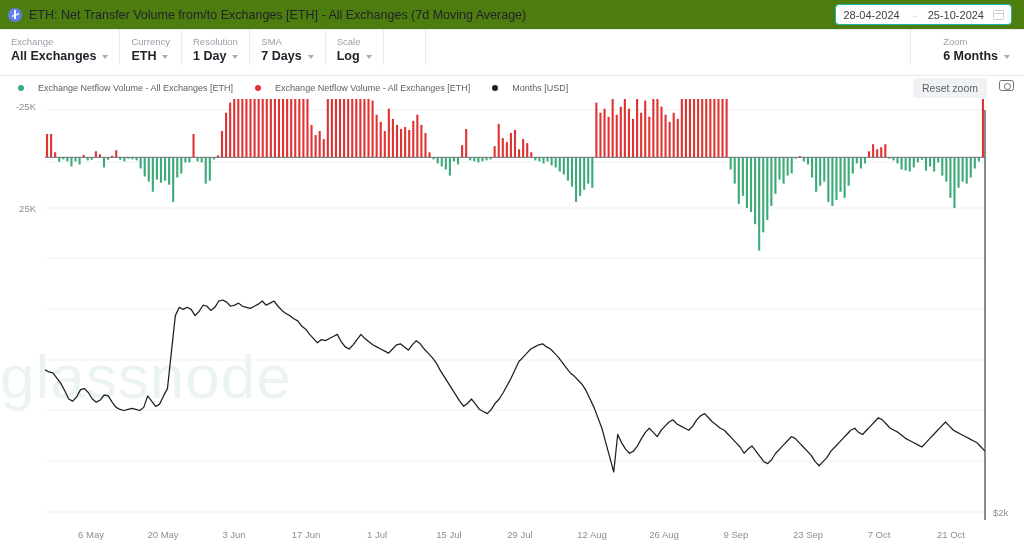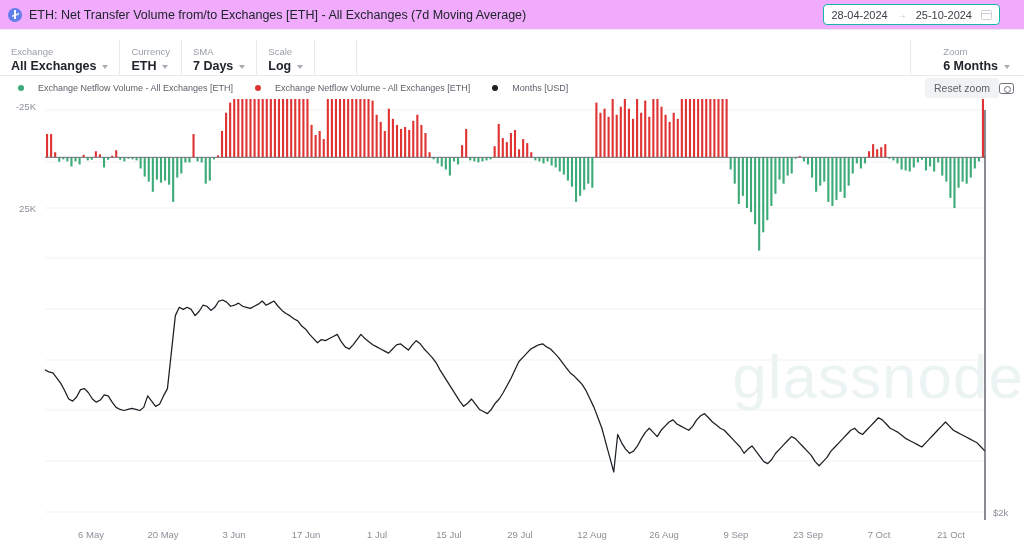--- a/index.html
+++ b/index.html
@@ -10,23 +10,23 @@
     background:#ffffff;
     color:#2b2f36;
     overflow:hidden;
   }
   .app { width:1024px; height:547px; position:relative; display:flex; flex-direction:column; }
 
   
   .header {
     height:30px; flex:0 0 30px;
     display:flex; align-items:center;
-    padding:0 24px 0 8px;
+    padding:0 12px 0 8px;
     border-bottom:1px solid #e8eaed;
-    background:#f0abfc;
+    background:#4d7c0f;
   }
   .title-wrap { display:flex; align-items:center; gap:7px; flex:1 1 auto; min-width:0; }
   .asset-badge {
     width:14px; height:14px; border-radius:50%;
     background:#627eea; position:relative; flex:0 0 14px;
   }
   .asset-badge:before {
     content:""; position:absolute; left:6px; top:2.5px;
     width:2px; height:9px; background:#fff; opacity:.95;
   }
@@ -52,21 +52,21 @@
     border:1.3px solid #9aa0a8; border-radius:1.5px;
   }
   .cal-icon:after {
     content:""; position:absolute; left:0; right:0; top:3.5px;
     height:1.3px; background:#9aa0a8;
   }
 
   
   .toolbar {
     height:46px; flex:0 0 46px;
-    display:flex; align-items:flex-end;
+    display:flex; align-items:flex-start;
     border-bottom:1px solid #e8eaed;
     background:#fff;
   }
   .tb-left { display:flex; }
   .tb-spacer { flex:1 1 auto; }
   .tb-cell {
     padding:5px 11px 0 11px;
     border-right:1px solid #e8eaed;
     display:flex; flex-direction:column; justify-content:center;
     min-width:56px;
@@ -84,21 +84,21 @@
 
   
   .legendbar {
     height:23px; flex:0 0 23px;
     display:flex; align-items:center;
     padding:0 10px 0 18px; gap:22px;
     font-size:9px; color:#5c6169;
   }
   .legend-item { display:flex; align-items:center; gap:14px; white-space:nowrap; }
   .legend-dot { width:6px; height:6px; border-radius:50%; flex:0 0 6px; }
-  .legend-right { margin-left:auto; display:flex; align-items:center; }
+  .legend-right { margin-left:auto; display:flex; align-items:flex-start; gap:12px; }
   .reset-zoom {
     font-size:10.5px; color:#5c6169;
     background:#f1f2f4; border:none; border-radius:3px;
     padding:4px 9px; cursor:pointer;
     font-family:"Liberation Sans", sans-serif;
   }
   .cam-icon { width:15px; height:13px; position:relative; cursor:pointer; }
   .cam-icon:before {
     content:""; position:absolute; left:0; top:2px; right:0; bottom:0;
     border:1.4px solid #6d7279; border-radius:2.5px;
@@ -106,21 +106,21 @@
   .cam-icon:after {
     content:""; position:absolute; left:4.6px; top:5px;
     width:5px; height:5px; border:1.4px solid #6d7279; border-radius:50%;
   }
 
   
   .plot-area { position:relative; flex:1 1 auto; }
   .plot-svg { position:absolute; inset:0; }
   .watermark {
     position:absolute; left:0; right:0; top:278px;
-    text-align:right; font-size:62px; letter-spacing:1px;
+    text-align:left; font-size:62px; letter-spacing:1px;
     color:#0f766e; opacity:.075; font-family:"Liberation Sans", sans-serif;
     pointer-events:none; line-height:62px; transform:translateY(-50%);
   }
   .axis-text { font-size:9.5px; fill:#8a8f97; font-family:"Liberation Sans", sans-serif; }
   .axis-text-r { font-size:9.5px; fill:#8a8f97; font-family:"Liberation Sans", sans-serif; }
 </style>
 </head>
 <body>
 
 <div class="app">
@@ -150,20 +150,27 @@
       </div>
 
       <div class="tb-cell">
         <span class="tb-label">Currency</span>
         <span class="tb-value-row">
           <span class="tb-value">ETH</span>
           <span class="chev"></span>
         </span>
       </div>
 
+      <div class="tb-cell">
+        <span class="tb-label">Resolution</span>
+        <span class="tb-value-row">
+          <span class="tb-value">1 Day</span>
+          <span class="chev"></span>
+        </span>
+      </div>
 
       <div class="tb-cell">
         <span class="tb-label">SMA</span>
         <span class="tb-value-row">
           <span class="tb-value">7 Days</span>
           <span class="chev"></span>
         </span>
       </div>
 
       <div class="tb-cell">

